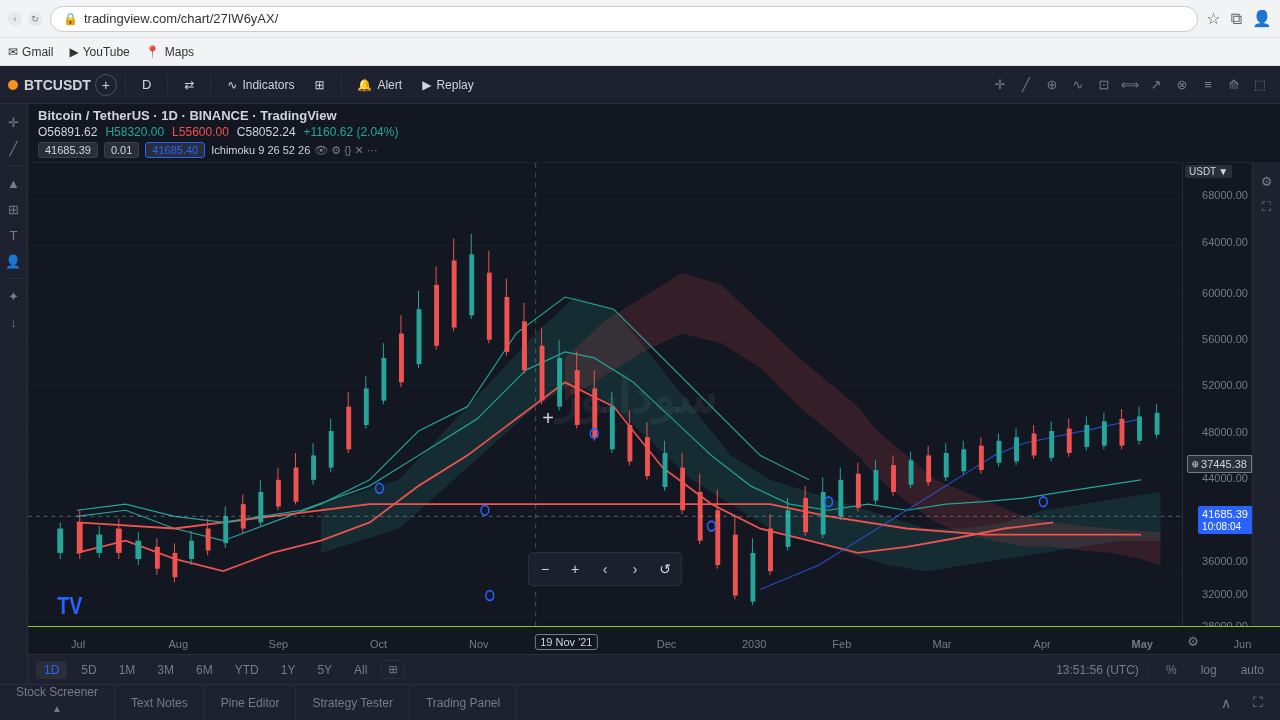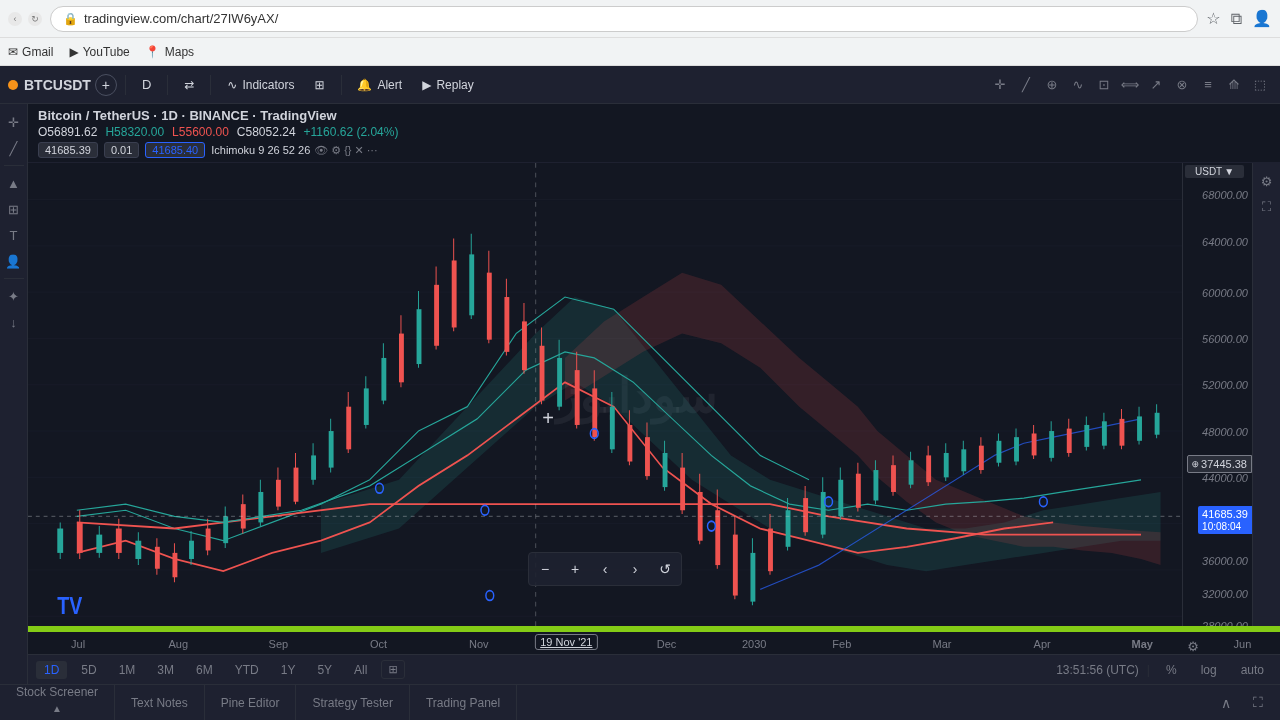--- a/index.html
+++ b/index.html
@@ -59,25 +59,25 @@
 
     
     .chart-canvas { flex: 1; position: relative; background: #131722; overflow: hidden; }
 
     
     .chart-svg { position: absolute; top: 0; left: 0; width: 100%; height: 100%; }
     .crosshair-plus { position: absolute; color: #d1d4dc; font-size: 20px; pointer-events: none; transform: translate(-50%, -50%); }
 
     
     .price-axis { width: 70px; background: #131722; border-left: 1px solid #2a2e39; position: relative; }
-    .price-axis-labels { position: absolute; top: 0; right: 0; left: 0; bottom: 0; font-style: italic; }
+    .price-axis-labels { position: absolute; top: 0; right: 0; left: 0; bottom: 0; }
     .price-tick { position: absolute; right: 4px; font-size: 11px; color: #787b86; transform: translateY(-50%); }
 
     
-    .time-axis { height: 26px; background: #131722; border-top: 6px solid #84cc16; display: flex; align-items: center; padding: 0 10px; position: relative; }
+    .time-axis { height: 26px; background: #131722; border-top: 1px solid #84cc16; display: flex; align-items: center; padding: 0 10px; position: relative; }
     .time-tick { position: absolute; font-size: 11px; color: #787b86; transform: translateX(-50%); bottom: 4px; }
     .time-tick.highlighted { background: #131722; border: 1px solid #787b86; padding: 1px 4px; border-radius: 3px; color: #d1d4dc; }
 
     
     .chart-nav { position: absolute; bottom: 40px; left: 50%; transform: translateX(-50%); display: flex; gap: 2px; background: rgba(30,33,48,0.9); border: 1px solid #2a2e39; border-radius: 4px; padding: 2px; }
     .nav-btn { width: 28px; height: 28px; border: none; background: transparent; color: #d1d4dc; cursor: pointer; display: flex; align-items: center; justify-content: center; font-size: 14px; border-radius: 3px; }
 
     
     .bottom-toolbar { height: 30px; background: #1e2130; border-top: 1px solid #2a2e39; display: flex; align-items: center; gap: 6px; padding: 0 8px; }
     .tf-btn { padding: 2px 8px; border: none; background: transparent; color: #787b86; cursor: pointer; font-size: 12px; border-radius: 3px; }
@@ -502,39 +502,39 @@
             </div>
           </div>
 
           <div style="position:absolute; right:0; top:63%; display:flex; align-items:flex-end;">
             <div style="background:#2a2e39; border:1px solid #787b86; color:#d1d4dc; padding:2px 4px; font-size:11px; border-radius:2px 0 0 2px; display:flex; align-items:center; gap:2px;">
               <span style="font-size:9px;">⊕</span>
               <span>37445.38</span>
             </div>
           </div>
 
-          <div style="position:absolute; top:2px; left:2px; background:#2a2e39; padding:1px 10px; border-radius:2px; font-size:10px; color:#d1d4dc; display:flex; align-items:center; gap:2px;">
+          <div style="position:absolute; top:2px; left:2px; background:#2a2e39; padding:1px 4px; border-radius:2px; font-size:10px; color:#d1d4dc; display:flex; align-items:center; gap:2px;">
             <span>USDT</span>
             <span>▼</span>
           </div>
         </div>
 
         <div class="right-toolbar">
           <button class="tool-btn">⚙</button>
           <button class="tool-btn">⛶</button>
         </div>
       </div>
 
       <div class="time-axis" style="position:relative; height:28px;">
         <div class="time-tick" style="left: 4%;">Jul</div>
         <div class="time-tick" style="left: 12%;">Aug</div>
         <div class="time-tick" style="left: 20%;">Sep</div>
         <div class="time-tick" style="left: 28%;">Oct</div>
         <div class="time-tick" style="left: 36%;">Nov</div>
-        <div class="time-tick highlighted" style="left: 43%; text-decoration: underline;">19 Nov '21</div>
+        <div class="time-tick highlighted" style="left: 43%;">19 Nov '21</div>
         <div class="time-tick" style="left: 51%;">Dec</div>
         <div class="time-tick" style="left: 58%;">2030</div>
         <div class="time-tick" style="left: 65%;">Feb</div>
         <div class="time-tick" style="left: 73%;">Mar</div>
         <div class="time-tick" style="left: 81%;">Apr</div>
         <div class="time-tick" style="left: 89%; font-weight: bold;">May</div>
         <div class="time-tick" style="left: 97%;">Jun</div>
 
         <button class="tool-btn" style="position:absolute; right:75px; top:2px;">⚙</button>
       </div>

